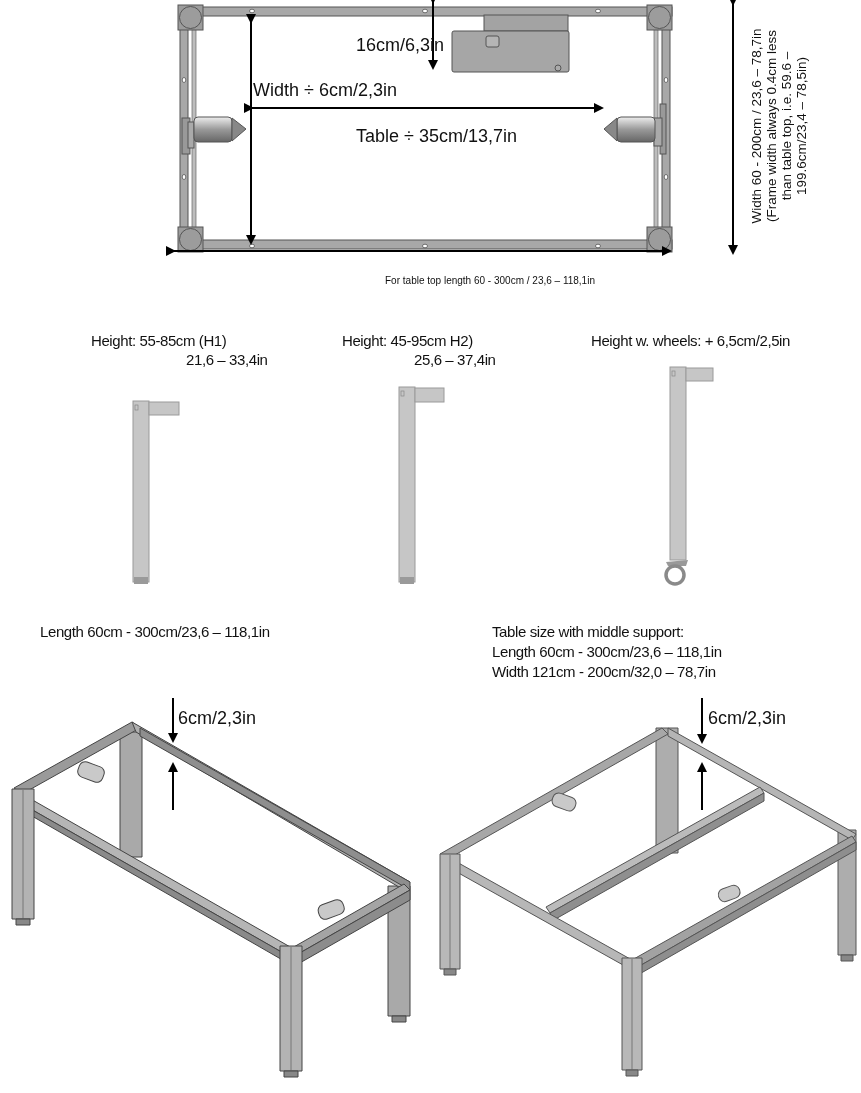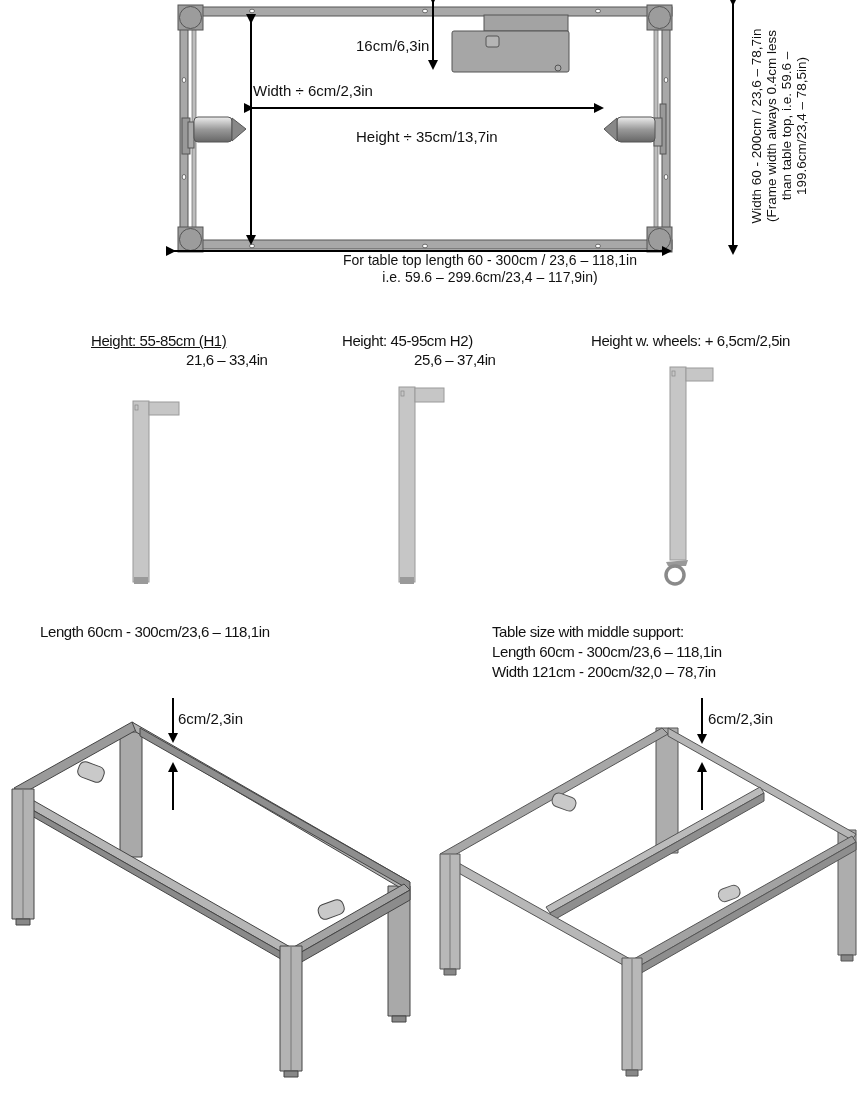--- a/index.html
+++ b/index.html
@@ -1,19 +1,19 @@
 <!DOCTYPE html>
 <html><head>
 <meta charset="utf-8">
 <style>
   html, body { margin:0; padding:0; background:#ffffff; }
   body { width:861px; height:1093px; position:relative; overflow:hidden;
          font-family:"Liberation Sans", "DejaVu Sans", sans-serif; color:#111; }
   .abs { position:absolute; }
-  .lbl { font-size:15px; line-height:17px; white-space:nowrap; color:#111; }
+  .lbl { font-size:18px; line-height:17px; white-space:nowrap; color:#111; }
   .cond { font-family:"Liberation Sans", sans-serif; font-size:15px; letter-spacing:-0.4px; line-height:19px; white-space:nowrap; }
   .center { text-align:center; }
   svg { position:absolute; overflow:visible; }
   .rot { transform-origin: 0 0; transform: rotate(-90deg); text-align:center; font-size:13.5px; line-height:15px; white-space:nowrap; }
 </style>
 </head>
 <body>
 
 <div>
   <svg style="left:0;top:0" width="861" height="260">
@@ -81,37 +81,36 @@
 
     <line x1="433" y1="2" x2="433" y2="68" stroke="#000" stroke-width="2" marker-start="url(#ah)" marker-end="url(#ah)"></line>
     <line x1="251" y1="22" x2="251" y2="243" stroke="#000" stroke-width="2" marker-start="url(#ah)" marker-end="url(#ah)"></line>
     <line x1="252" y1="108" x2="602" y2="108" stroke="#000" stroke-width="2" marker-start="url(#ah)" marker-end="url(#ah)"></line>
     <line x1="174" y1="251" x2="670" y2="251" stroke="#000" stroke-width="2" marker-start="url(#ah)" marker-end="url(#ah)"></line>
     <line x1="733" y1="4" x2="733" y2="253" stroke="#000" stroke-width="2" marker-start="url(#ah)" marker-end="url(#ah)"></line>
   </svg>
 
   <div class="abs lbl" style="left:356px;top:37px;">16cm/6,3in</div>
   <div class="abs lbl" style="left:253px;top:82px;">Width ÷ 6cm/2,3in</div>
-  <div class="abs lbl" style="left:356px;top:128px;">Height ÷ 35cm/13,7in</div>
+  <div class="abs lbl" style="left:356px;top:128px;">Table ÷ 35cm/13,7in</div>
 
   <div class="abs rot" style="left:749px;top:246px;width:240px;">
     <div>Width 60 - 200cm / 23,6 – 78,7in</div>
     <div>(Frame width always 0.4cm less</div>
     <div>than table top, i.e. 59.6 –</div>
     <div>199.6cm/23,4 – 78,5in)</div>
   </div>
 
-  <div class="abs center" style="left:270px;top:252px;width:440px;font-size:14px;line-height:17px;">
+  <div class="abs center" style="left:270px;top:272px;width:440px;font-size:10px;line-height:17px;">
     <div>For table top length 60 - 300cm / 23,6 – 118,1in</div>
-    <div>i.e. 59.6 – 299.6cm/23,4 – 117,9in)</div>
   </div>
 </div>
 
 <div>
-  <div class="abs cond" style="left:91px;top:331px;text-decoration:underline;">Height: 55-85cm (H1)</div>
+  <div class="abs cond" style="left:91px;top:331px;">Height: 55-85cm (H1)</div>
   <div class="abs cond" style="left:146px;top:350px;margin-left:40px;">21,6 – 33,4in</div>
   <div class="abs cond" style="left:342px;top:331px;">Height: 45-95cm H2)</div>
   <div class="abs cond" style="left:414px;top:350px;">25,6 – 37,4in</div>
   <div class="abs cond" style="left:591px;top:331px;">Height w. wheels: + 6,5cm/2,5in</div>
 
   <svg style="left:0;top:360px" width="861" height="240">
 
     <g>
       <rect x="133" y="41" width="16" height="181" fill="#c6c6c6" stroke="#9a9a9a"></rect>
       <rect x="149" y="42" width="30" height="13" fill="#c6c6c6" stroke="#9a9a9a"></rect>

